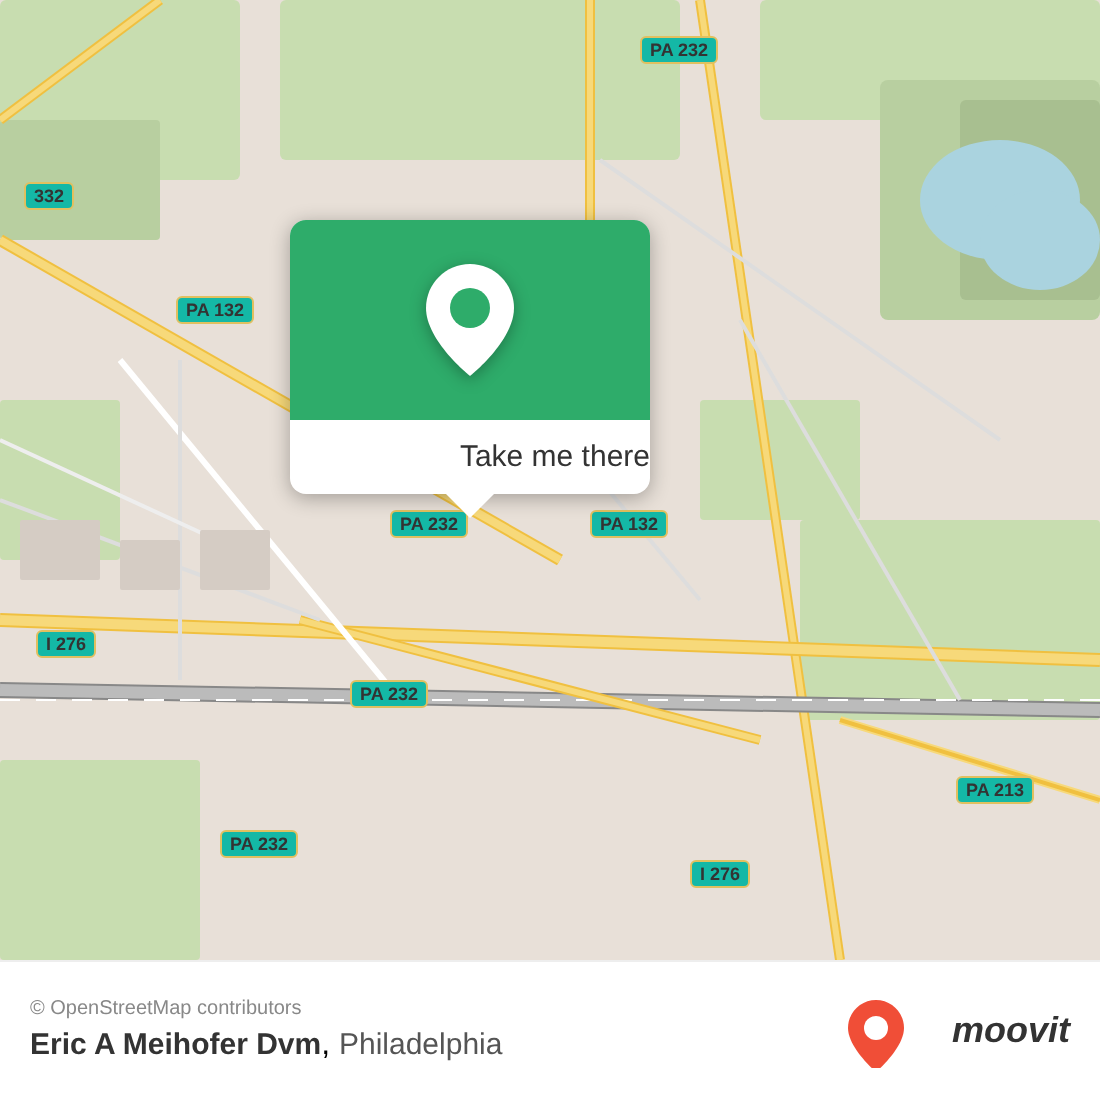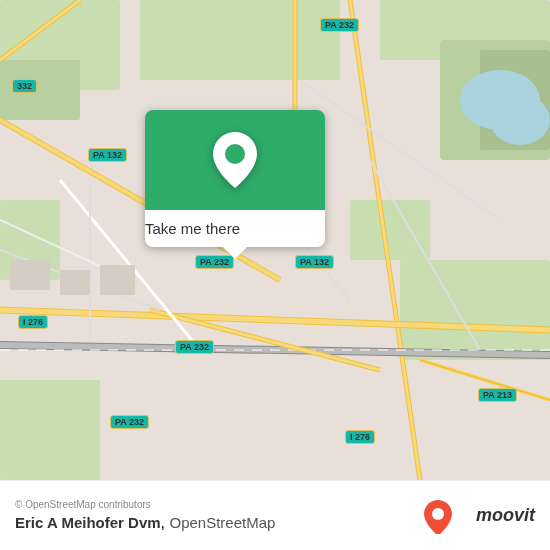--- a/index.html
+++ b/index.html
@@ -55,21 +55,21 @@
       justify-content: center;
     }
 
     
     .pin-svg {
       filter: drop-shadow(0 2px 4px rgba(0,0,0,0.3));
     }
 
     #tooltip-text {
       padding: 10px 0;
-      text-align: left;
+      text-align: right;
       font-size: 15px;
       font-weight: 500;
       color: #333;
       cursor: pointer;
     }
 
     
     #tooltip::after {
       content: '';
       position: absolute;
@@ -185,21 +185,21 @@
 
     <line x1="295" y1="0" x2="295" y2="120" stroke="#f0c040" stroke-width="5"></line>
     <line x1="295" y1="0" x2="295" y2="120" stroke="#f7d97a" stroke-width="3"></line>
 
     <rect x="10" y="260" width="40" height="30" fill="#d5ccc4" rx="1"></rect>
     <rect x="60" y="270" width="30" height="25" fill="#d5ccc4" rx="1"></rect>
     <rect x="100" y="265" width="35" height="30" fill="#d5ccc4" rx="1"></rect>
   </svg>
 
   <div class="road-label" style="top:18px;left:320px;">PA 232</div>
-  <div class="road-label" style="top:79px;left:12px;">332</div>
+  <div class="road-label" style="top:91px;left:12px;">332</div>
   <div class="road-label" style="top:148px;left:88px;">PA 132</div>
   <div class="road-label" style="top:255px;left:195px;">PA 232</div>
   <div class="road-label" style="top:255px;left:295px;">PA 132</div>
   <div class="road-label" style="top:315px;left:18px;">I 276</div>
   <div class="road-label" style="top:340px;left:175px;">PA 232</div>
   <div class="road-label" style="top:388px;left:478px;">PA 213</div>
   <div class="road-label" style="top:415px;left:110px;">PA 232</div>
   <div class="road-label" style="top:430px;left:345px;">I 276</div>
 
   <div id="tooltip">
@@ -211,21 +211,21 @@
       </svg>
     </div>
     <div id="tooltip-text">Take me there</div>
   </div>
 </div>
 
 <div id="bottom-bar">
   <div id="bottom-bar-content">
     <div id="attribution">© OpenStreetMap contributors</div>
     <div>
-      <span id="location-name">Eric A Meihofer Dvm</span><span>, </span><span id="city-name">OpenStreetMap</span>
+      <span id="location-name">Eric A Meihofer Dvm</span><span>, </span><span id="city-name">Philadelphia</span>
     </div>
   </div>
 
   <div id="moovit-logo">
 
     <svg width="36" height="36" viewBox="0 0 36 36">
       <path d="M18 2C10.27 2 4 8.27 4 16c0 10 14 22 14 22s14-12 14-22C32 8.27 25.73 2 18 2z" fill="#f04e37"></path>
       <circle cx="18" cy="16" r="6" fill="white"></circle>
     </svg>
     <span class="moovit-text">moovit</span>

